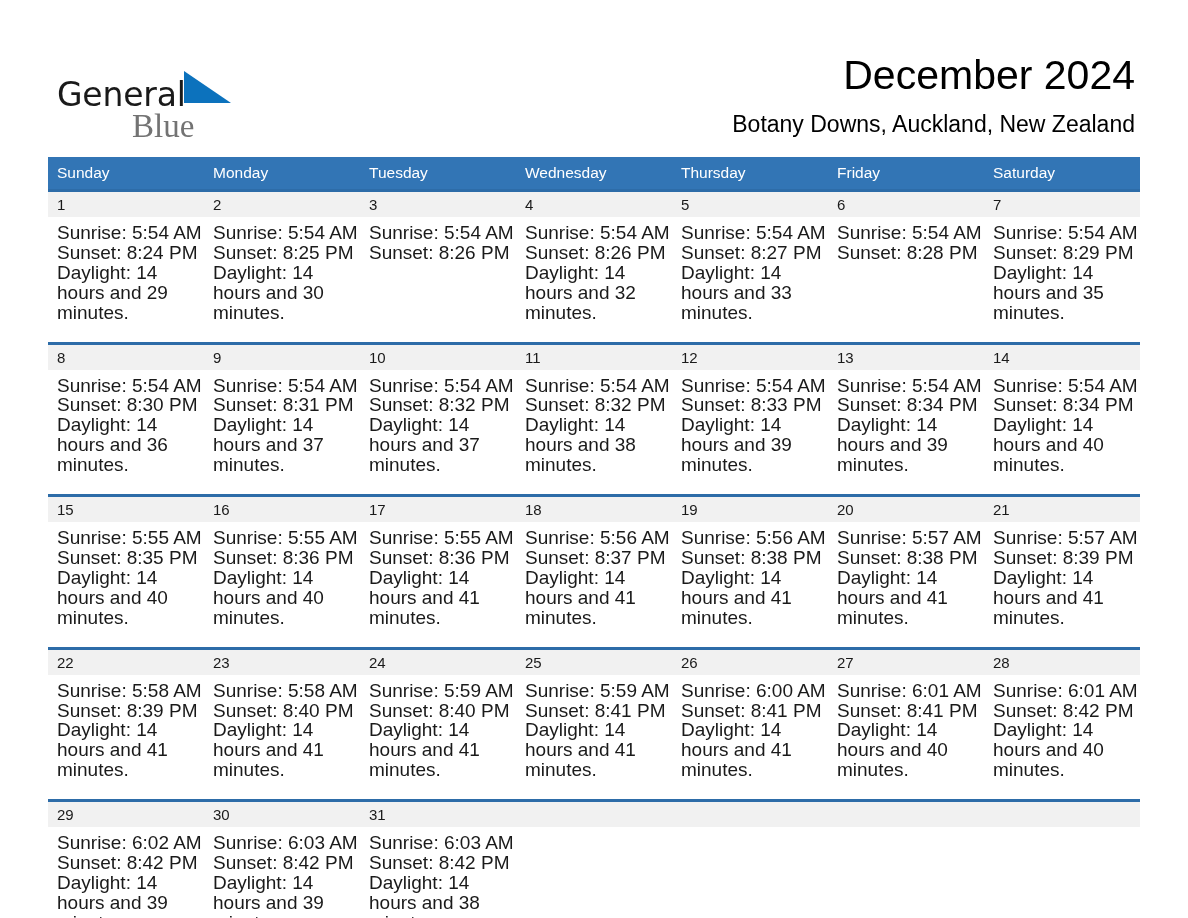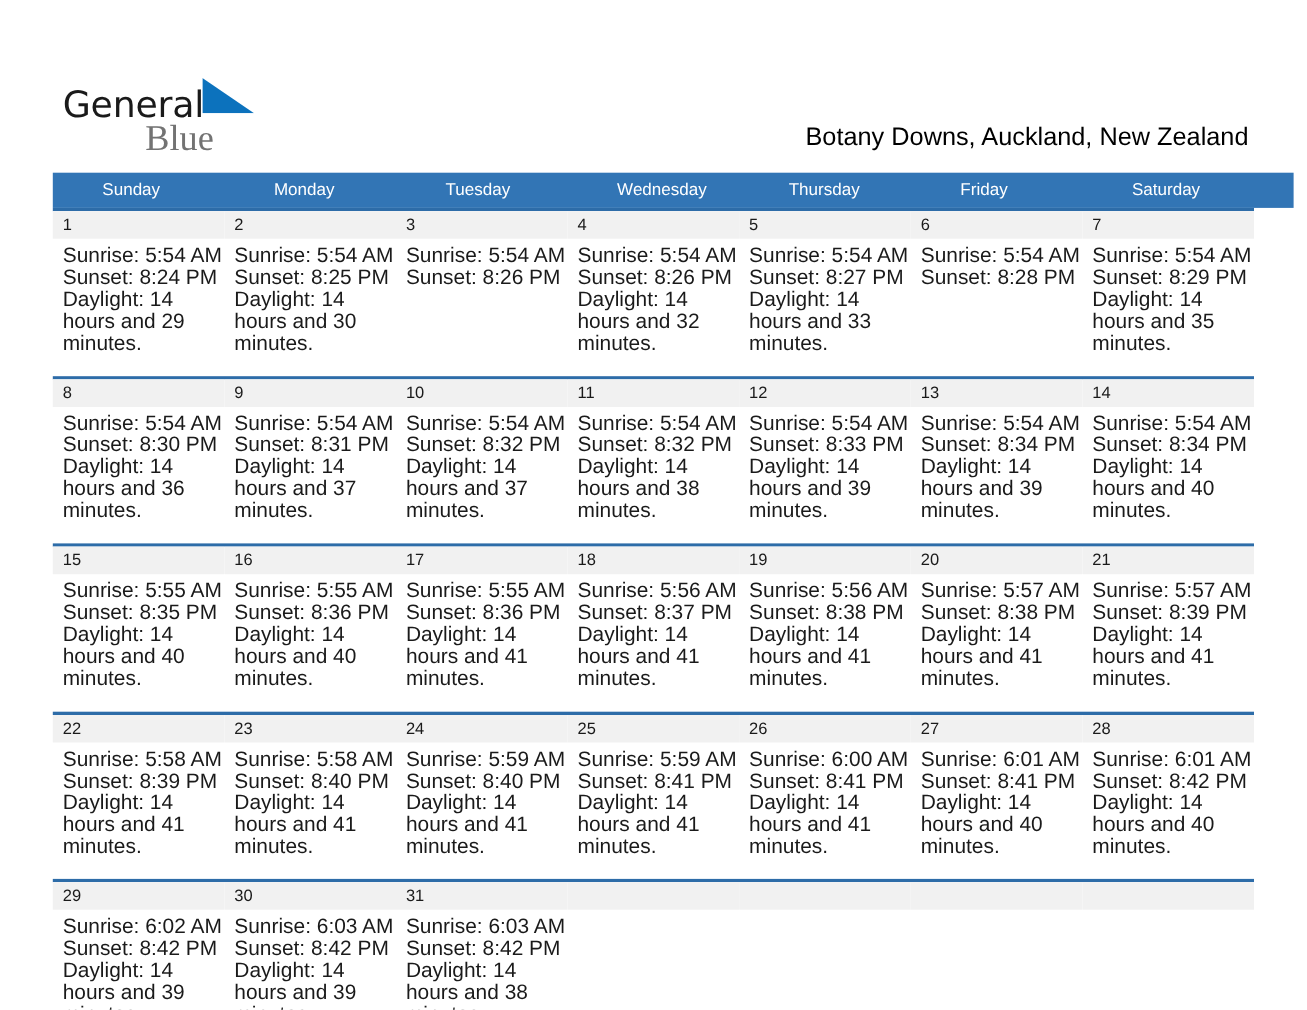--- a/index.html
+++ b/index.html
@@ -99,21 +99,20 @@
     position: absolute;
     left: 48px;
     top: 157px;
     width: 1092px;
   }
   .cal-head {
     display: flex;
     width: 1092px;
     height: 32px;
     background: #3275b5;
-    padding-left: 36px;
   }
   .cal-head .hcell {
     width: 156px;
     box-sizing: border-box;
     padding-left: 9px;
     color: #ffffff;
     font-size: 15.5px;
     line-height: 32px;
     white-space: nowrap;
     overflow: hidden;
@@ -175,20 +174,21 @@
       <span class="logo-row1">
         <span class="logo-general">General</span><span class="logo-tri"><svg width="47" height="32" viewBox="0 0 47 32">
               <polygon points="0,0 47,32 0,32" fill="#0c72bd"></polygon>
             </svg></span>
       </span>
       <span class="logo-row2">
         <span class="logo-blue">Blue</span>
       </span>
     </div>
 
+    <div class="title">December 2024</div>
     <div class="subtitle">Botany Downs, Auckland, New Zealand</div>
   </div>
 
   <div class="calendar">
 
     <div class="cal-head">
       <div class="hcell">Sunday</div>
       <div class="hcell">Monday</div>
       <div class="hcell">Tuesday</div>
       <div class="hcell">Wednesday</div>

